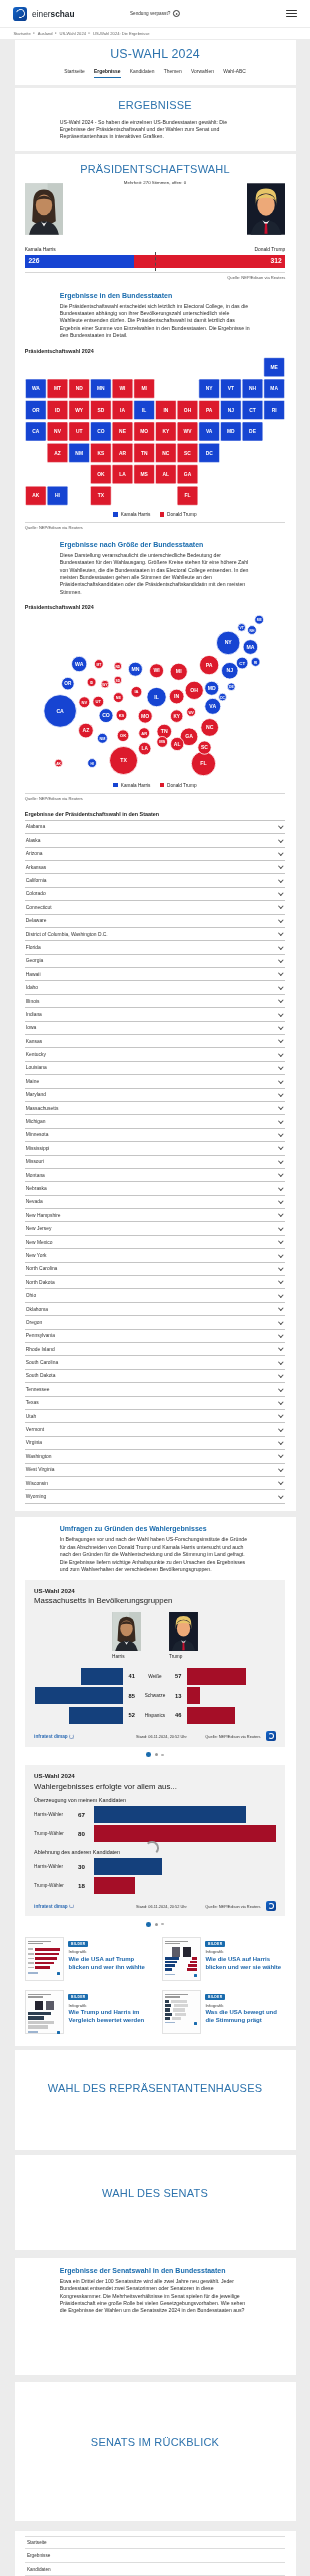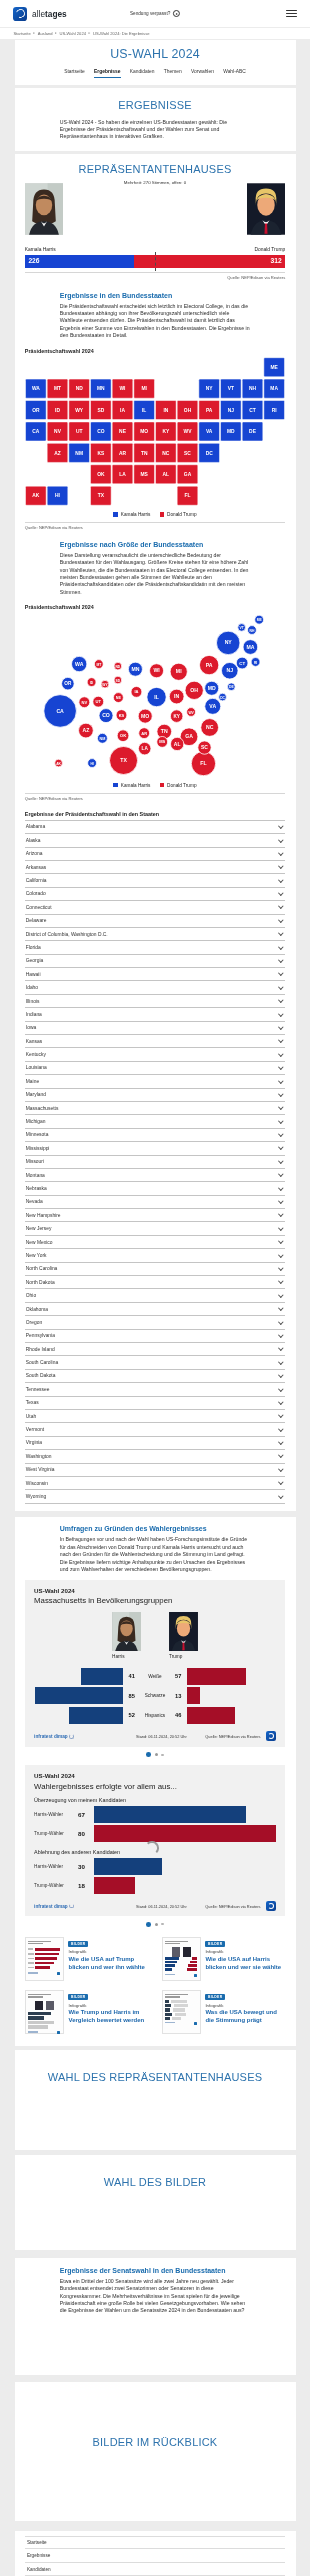--- a/index.html
+++ b/index.html
@@ -77,31 +77,31 @@
 .m-num{width:15.5px;font-size:6.2px;font-weight:bold;color:#111}
 .m-bar{height:17px}
 .spinner{position:absolute;left:46%;top:44px;width:13.4px;height:13.4px;border:2.1px solid transparent;border-top-color:#9a9a9a;border-right-color:#9a9a9a;border-radius:50%}
 .teasers{display:grid;grid-template-columns:1fr 1fr;gap:9.3px 13.4px;margin-top:8.3px}
 .teaser{display:flex;gap:4.7px;cursor:pointer}
 .thumb{width:39px;height:44px;border:0.5px solid #e2e2e2;background:#fdfdfd;padding:2.6px;flex-shrink:0;font-size:0}
 .tl{height:1.3px;background:#9a9a9a;margin-bottom:1px}
 .badge{display:inline-block;background:#1a6cae;color:#fff;font-size:3.4px;font-weight:bold;padding:1px 2.6px;border-radius:1px;letter-spacing:0.3px}
 .kick{font-size:4.4px;color:#444;margin:2.1px 0 1.6px}
 .t-title{font-size:6px;font-weight:bold;color:#2069ad;line-height:1.3}
-.section-title-card{padding-top:21px}
+.section-title-card{padding-top:32px}
 .flinks{margin:0 14.5px;background:#fff;padding:5.2px 10.3px 0}
 .f-row{height:13.4px;display:flex;align-items:center;border-bottom:0.5px solid #dcdcdc;font-size:4.7px;color:#333;padding-left:2.1px;cursor:pointer}
 .f-row:first-child{border-top:0.5px solid #dcdcdc}
 </style>
 </head>
 <body>
 
 <div class="topbar">
   <div class="logo"></div>
-  <div class="brand"><span>alle</span><b>tages</b></div>
+  <div class="brand"><span>einer</span><b>schau</b></div>
   <div class="missed">
     <span>Sendung verpasst?</span>
     <span class="play"></span>
   </div>
   <div class="burger">
       <div></div>
       <div></div>
       <div></div>
     </div>
 </div>
@@ -128,21 +128,21 @@
 </div>
 
 <div class="card" style="padding-top:11.4px;padding-bottom:10.3px">
   <div class="bigtitle">ERGEBNISSE</div>
   <div class="txtcol" style="margin-top:7.2px">
     <div class="para">US-Wahl 2024 - So haben die einzelnen US-Bundesstaaten gewählt: Die Ergebnisse der Präsidentschaftswahl und der Wahlen zum Senat und Repräsentantenhaus in interaktiven Grafiken.</div>
   </div>
 </div>
 
 <div class="card" style="padding-top:9.3px;padding-bottom:7.2px">
-  <div class="bigtitle">REPRÄSENTANTENHAUSES</div>
+  <div class="bigtitle">PRÄSIDENTSCHAFTSWAHL</div>
 
   <div class="cands">
     <div class="note">Mehrheit: 270 Stimmen, offen: 0</div>
     <div class="photo left">
         <svg viewBox="0 0 74 100" xmlns="http://www.w3.org/2000/svg">
           <rect width="74" height="100" fill="#cfd6d2"></rect>
           <rect x="44" width="30" height="100" fill="#c3cbc6"></rect>
           <path d="M16 38 Q16 12 37 12 Q58 12 58 38 L60 74 Q48 82 37 82 Q26 82 14 74 Z" fill="#3a2a20"></path>
           <ellipse cx="37" cy="42" rx="16" ry="20" fill="#c08a5f"></ellipse>
           <path d="M21 36 Q24 24 37 24 Q50 24 53 36 Q50 30 37 30 Q24 30 21 36Z" fill="#3a2a20"></path>
@@ -1068,32 +1068,32 @@
         <div><span class="badge">BILDER</span><div class="kick">Infografik</div><div class="t-title">Was die USA bewegt und die Stimmung prägt</div></div>
       </div>
     </div>
 </div>
 
 <div class="card section-title-card" style="margin-top:4.1px;height:100px">
   <div class="bigtitle">WAHL DES REPRÄSENTANTENHAUSES</div>
 </div>
 
 <div class="card section-title-card" style="margin-top:5.2px;height:95px">
-  <div class="bigtitle">WAHL DES BILDER</div>
+  <div class="bigtitle">WAHL DES SENATS</div>
 </div>
 
 <div class="card" style="margin-top:8.3px;height:117px;padding-top:8.3px">
   <div class="txtcol">
     <div class="subhead">Ergebnisse der Senatswahl in den Bundesstaaten</div>
     <div class="para">Etwa ein Drittel der 100 Senatssitze wird alle zwei Jahre neu gewählt. Jeder Bundesstaat entsendet zwei Senatorinnen oder Senatoren in diese Kongresskammer. Die Mehrheitsverhältnisse im Senat spielen für die jeweilige Präsidentschaft eine große Rolle bei vielen Gesetzgebungsvorhaben. Wie sehen die Ergebnisse der Wahlen um die Senatssitze 2024 in den Bundesstaaten aus?</div>
   </div>
 </div>
 
 <div class="card" style="margin-top:6.2px;height:139px;padding-top:54px">
-  <div class="bigtitle">BILDER IM RÜCKBLICK</div>
+  <div class="bigtitle">SENATS IM RÜCKBLICK</div>
 </div>
 
 <div class="flinks" style="margin-top:10.3px">
     <div class="f-row">Startseite</div>
     <div class="f-row">Ergebnisse</div>
     <div class="f-row">Kandidaten</div>
   </div>
 
 
 </body></html>

